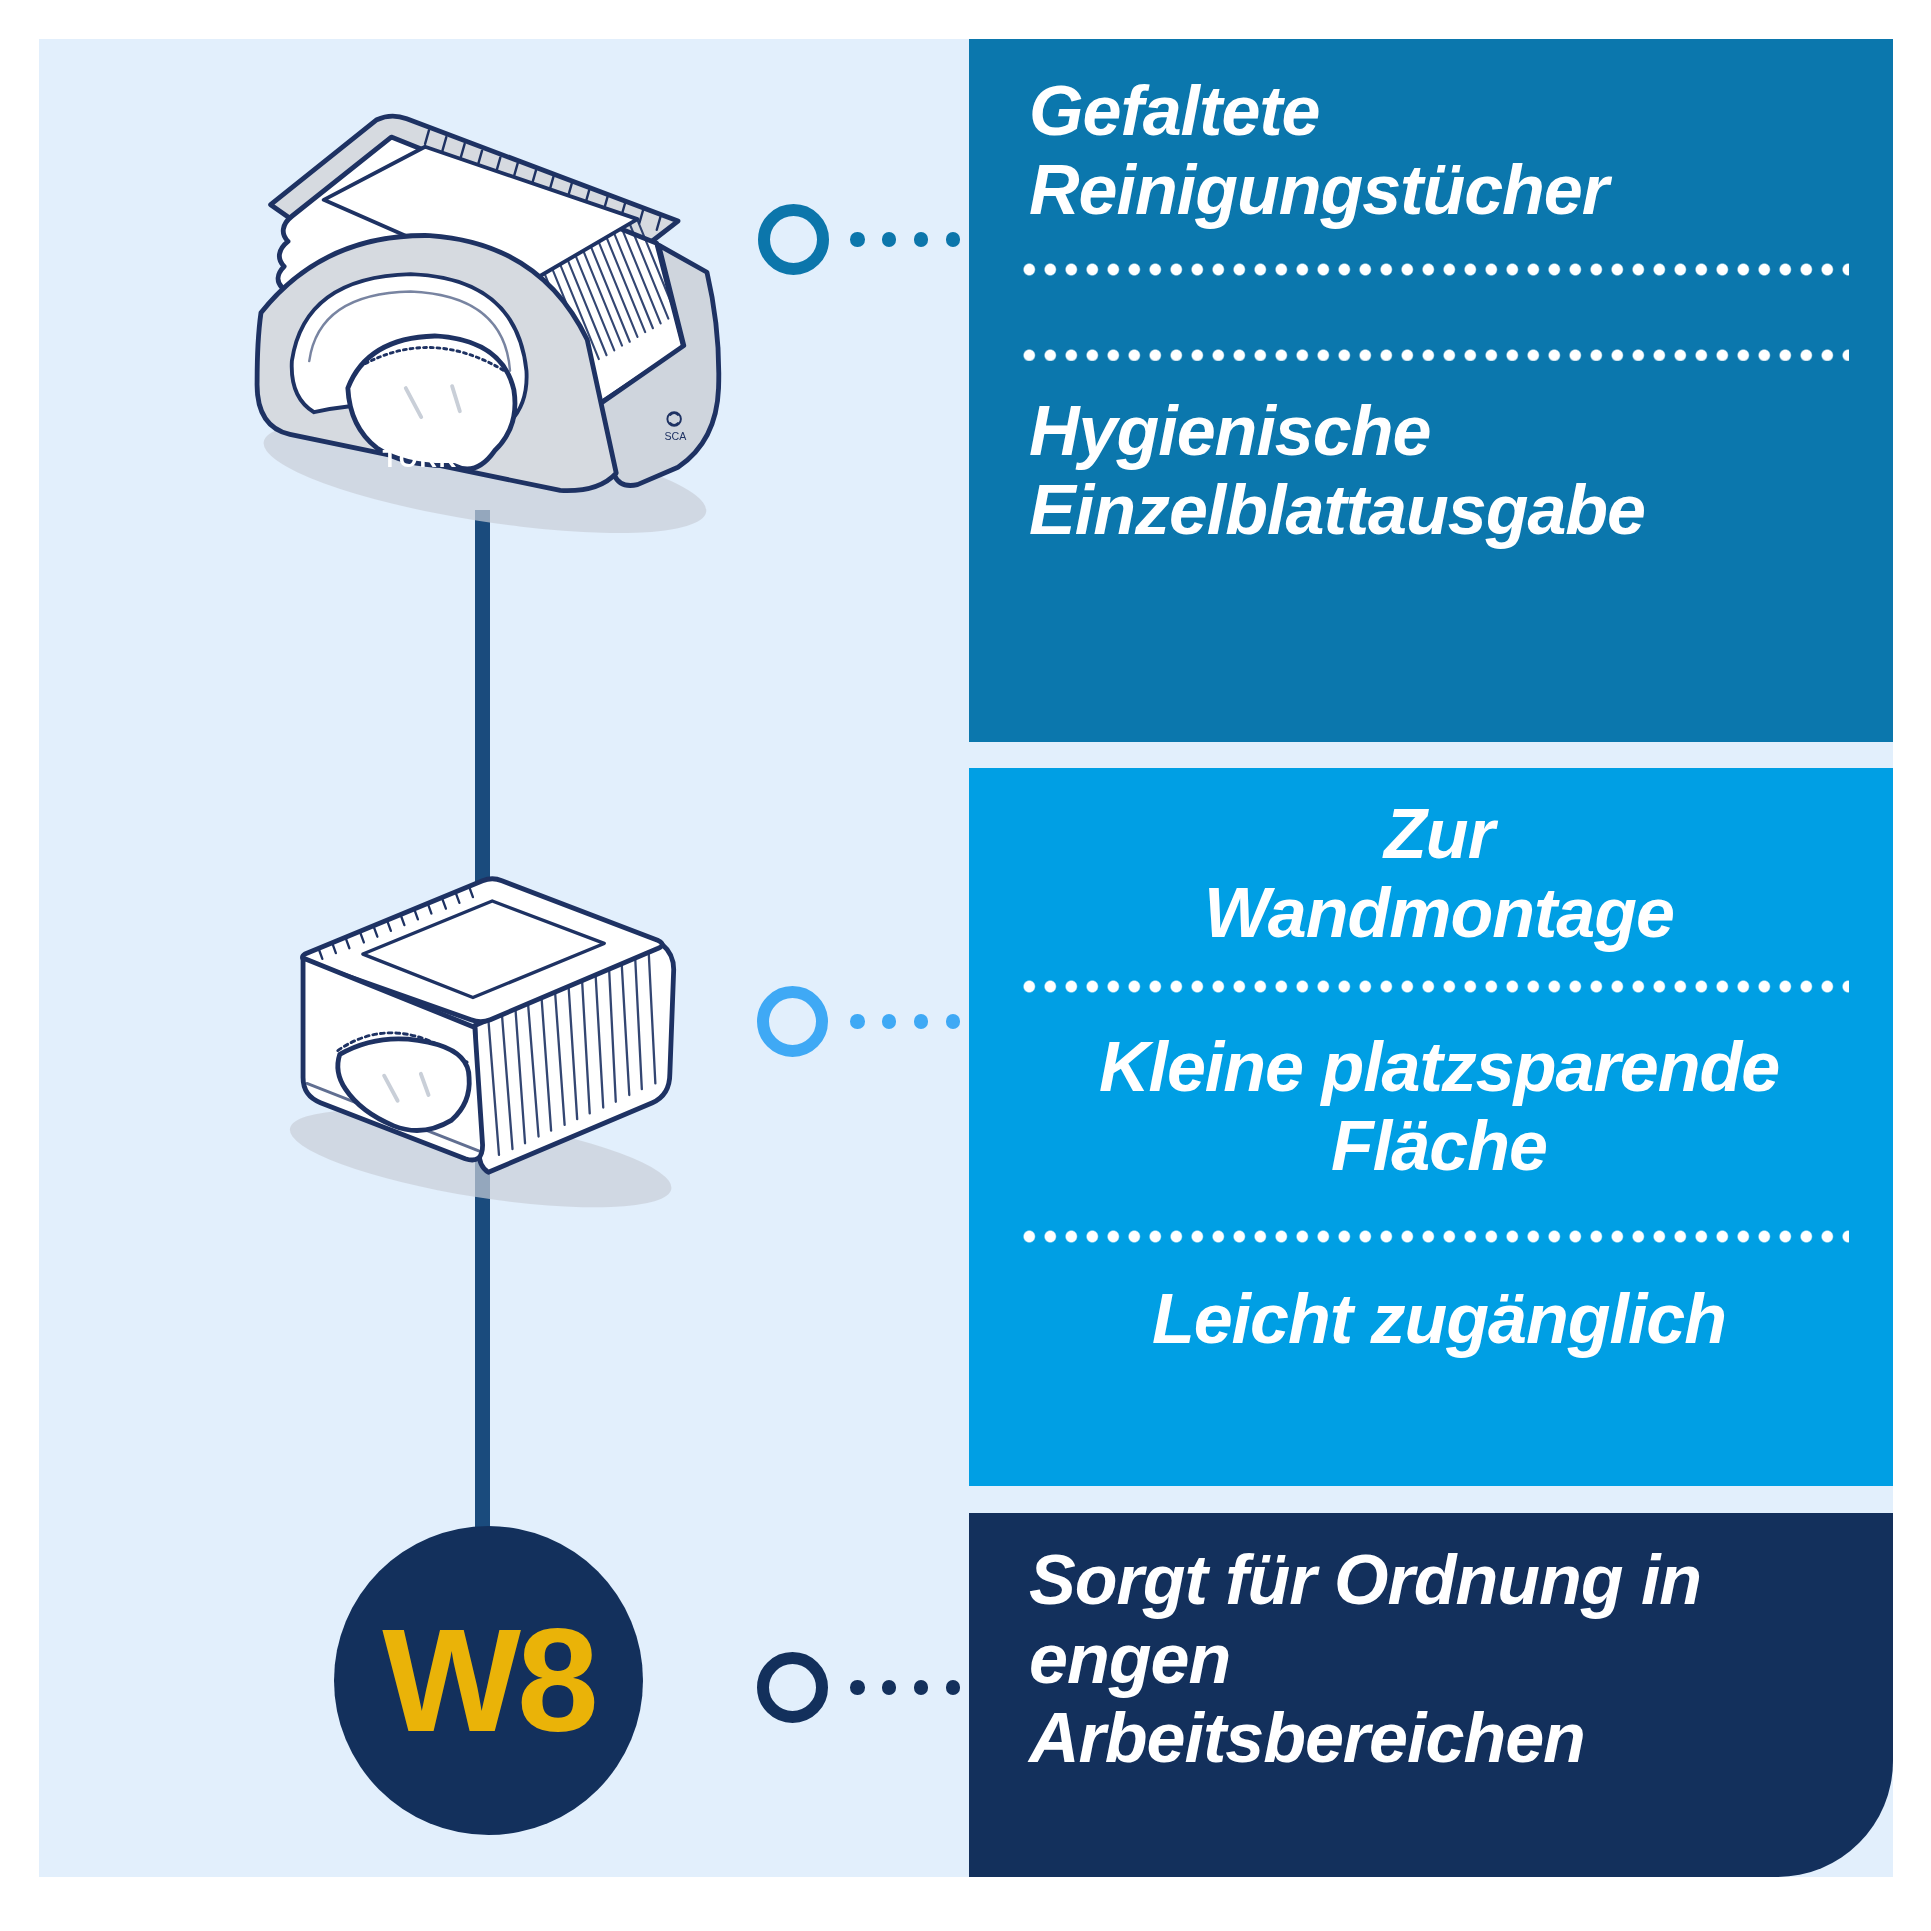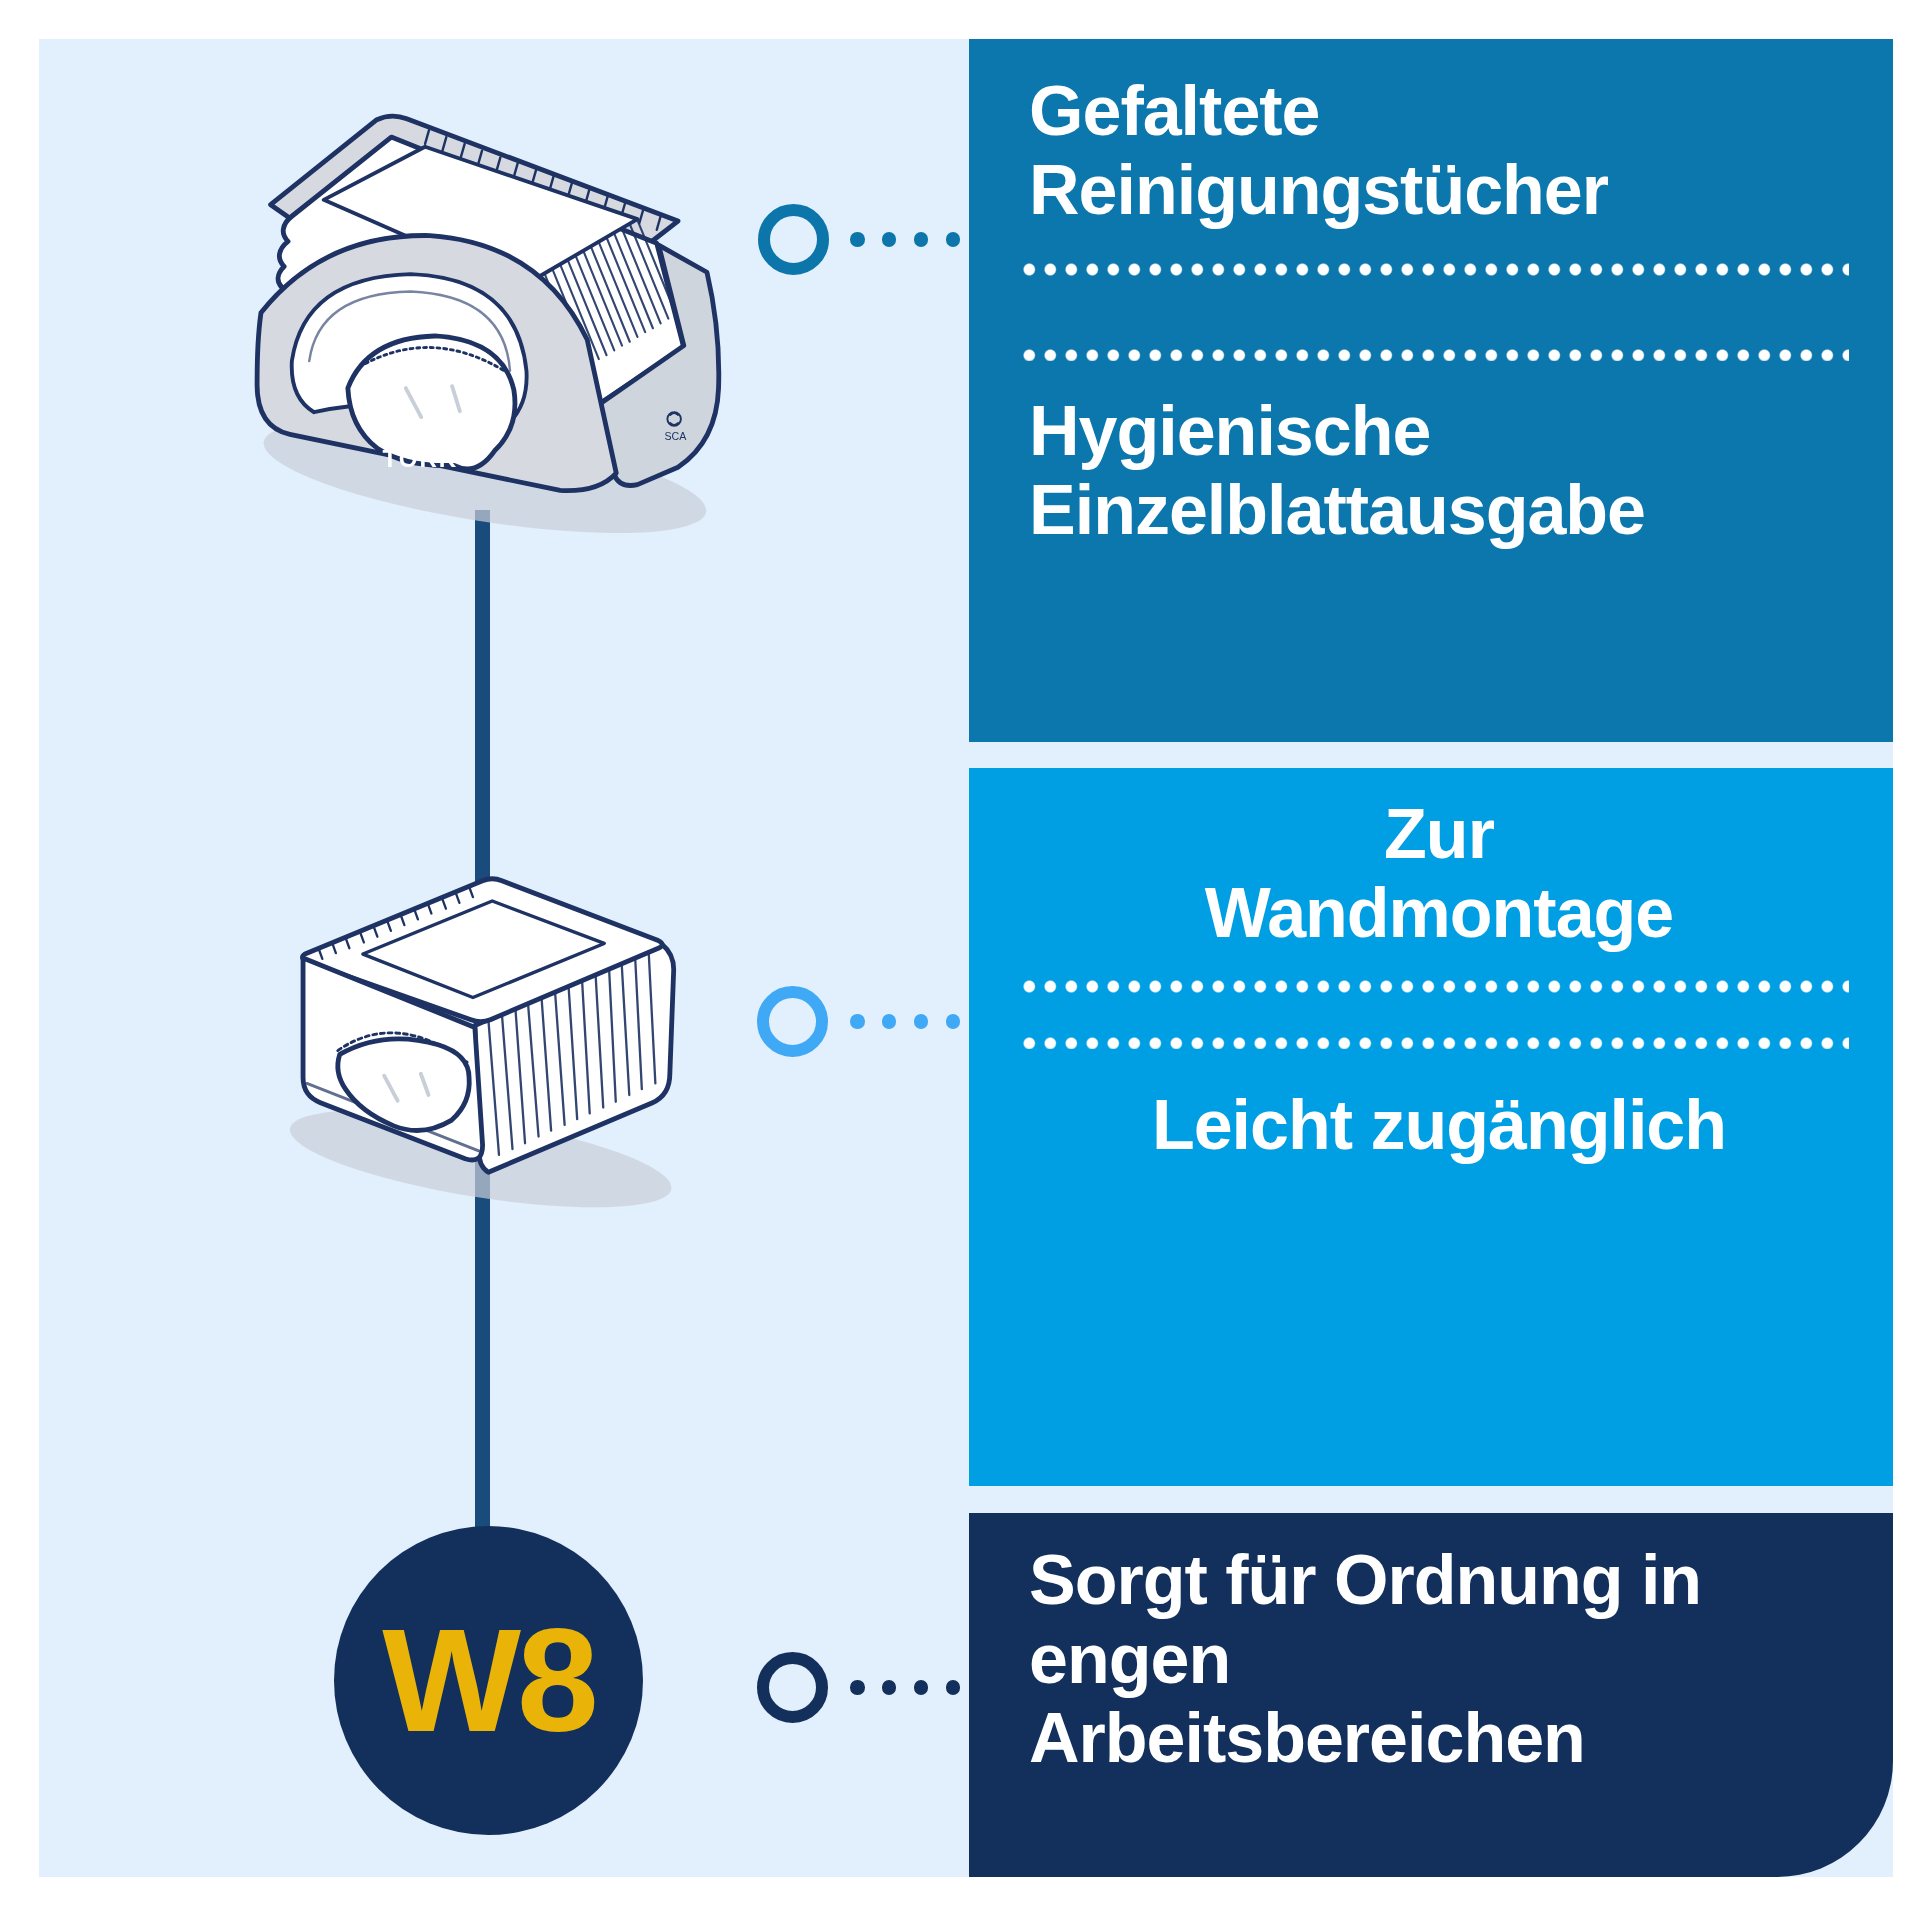--- a/index.html
+++ b/index.html
@@ -30,21 +30,21 @@
   .ring-top{left:758px;top:204px;border:12.6px solid #0C76AB;}
   .ring-mid{left:757px;top:986px;border:12.6px solid #3FA9F5;}
   .ring-bot{left:757px;top:1652px;border:12.6px solid #13305C;}
   .dots{position:absolute;display:flex;gap:17.4px;z-index:3;}
   .dots span{width:14.5px;height:14.5px;border-radius:50%;display:block;}
   .dots-top{left:850px;top:232px;}  .dots-top span{background:#0C76AB;}
   .dots-mid{left:850px;top:1014px;} .dots-mid span{background:#3FA9F5;}
   .dots-bot{left:850px;top:1680px;} .dots-bot span{background:#13305C;}
 
   
-  .col{position:absolute;left:930px;top:0;width:896px;height:1838px;}
+  .col{position:absolute;left:930px;top:0;width:896px;height:1838px;font-style:italic;}
   .panel{position:absolute;left:0;width:924px;box-sizing:border-box;padding:0 44px 0 60px;color:#FFFFFF;}
   .p1{top:0;height:703px;background:#0B77AD;}
   .p2{top:729px;height:718px;background:#009FE4;text-align:center;}
   .p3{top:1474px;height:364px;background:#13305C;border-radius:0 0 116px 0;}
   .h{font-weight:700;font-size:70px;line-height:1.13;letter-spacing:-1px;white-space:pre-line;margin:0;}
   .t{font-weight:700;font-size:48px;line-height:1.26;letter-spacing:-0.5px;white-space:pre-line;margin:0;}
   .rule{
     height:12.6px;margin-left:-5.8px;
     background-image:radial-gradient(circle 6.3px at 6.3px 6.3px,#FFFFFF 5px,rgba(255,255,255,0) 6.4px);
     background-size:21px 12.6px;background-repeat:repeat-x;
@@ -220,20 +220,22 @@
       <div class="rule r1"></div>
       <div class="rule r2"></div>
       <p class="h h2">Hygienische
 Einzelblattausgabe</p>
     </div>
 
     <div class="panel p2">
       <p class="h">Zur
 Wandmontage</p>
       <div class="rule r1"></div>
+      <p class="h h2">Kleine platzsparende
+Fläche</p>
       <div class="rule r2"></div>
       <p class="h h3">Leicht zugänglich</p>
     </div>
 
     <div class="panel p3">
       <p class="h">Sorgt für Ordnung in
 engen
 Arbeitsbereichen</p>
     </div>
 

